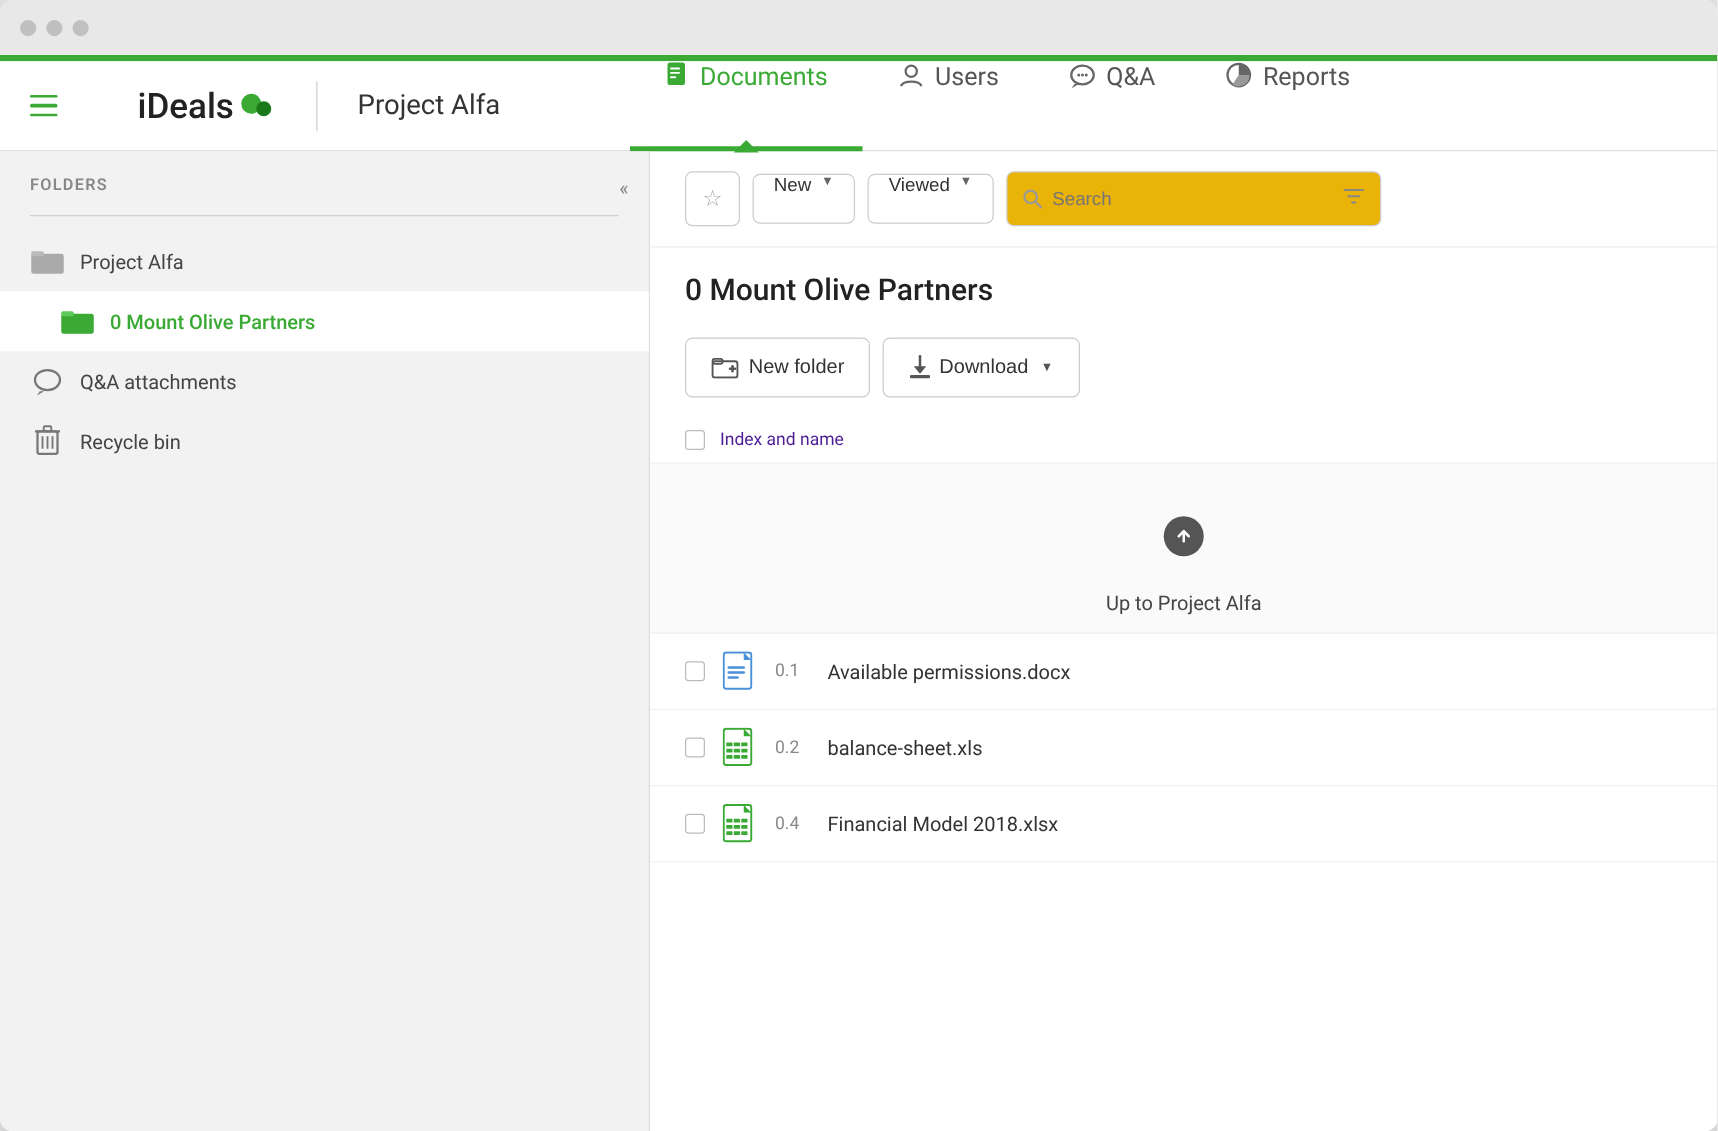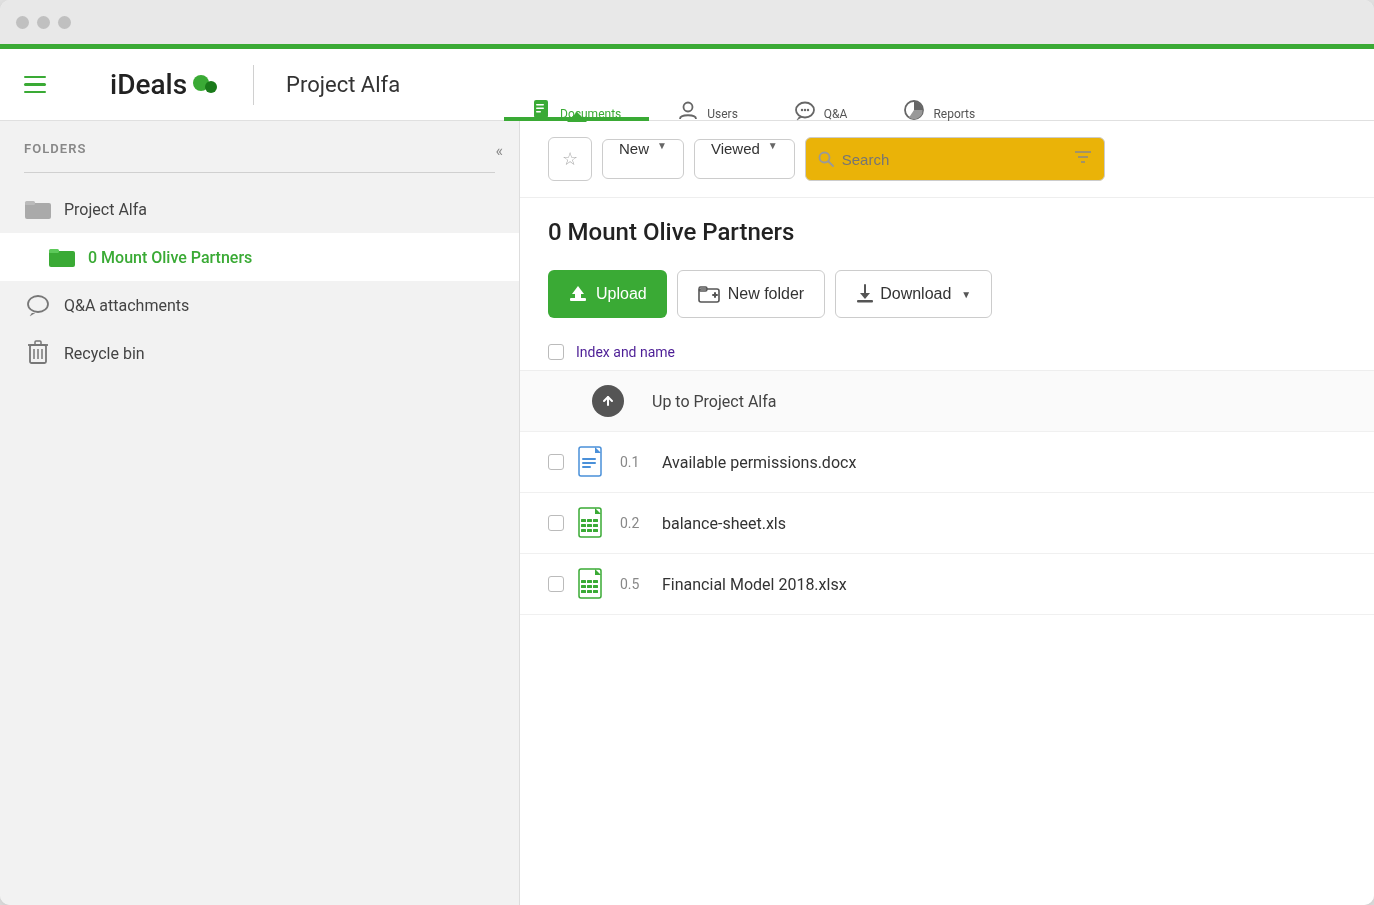--- a/index.html
+++ b/index.html
@@ -114,24 +114,24 @@
 
     .nav-tabs {
       display: flex;
       align-items: stretch;
       height: 72px;
       flex: 1;
     }
 
     .nav-tab {
       display: flex;
-      align-items: flex-end;
+      align-items: flex-start;
       gap: 8px;
       padding: 0 28px;
-      font-size: 12px;
+      font-size: 20px;
       color: #555;
       cursor: pointer;
       position: relative;
       text-decoration: none;
     }
 
     .nav-tab.active {
       color: #3aaa35;
     }
 
@@ -369,20 +369,21 @@
       gap: 12px;
     }
 
     .file-row-special {
       display: flex;
       align-items: center;
       padding: 14px 28px;
       border-bottom: 1px solid #f0f0f0;
       gap: 28px;
       background: #fafafa;
+      flex-direction: column;
     }
 
     .checkbox {
       width: 16px;
       height: 16px;
       border: 1.5px solid #bbb;
       border-radius: 3px;
       background: #fff;
       cursor: pointer;
       flex-shrink: 0;
@@ -612,27 +613,20 @@
           </button>
         </div>
       </div>
 
       <div class="folder-header">
         <h1 class="folder-title">0 Mount Olive Partners</h1>
       </div>
 
       <div class="action-bar">
 
-        <button class="btn-green">
-          <svg width="20" height="20" viewBox="0 0 20 20">
-            <rect x="2" y="14" width="16" height="3" rx="1" fill="white"></rect>
-            <polygon points="10,2 16,10 13,10 13,14 7,14 7,10 4,10" fill="white"></polygon>
-          </svg>
-          <span>Upload</span>
-        </button>
 
 
         <button class="btn-outline">
           <svg width="22" height="18" viewBox="0 0 22 18">
             <rect x="1" y="4" width="20" height="13" rx="2" fill="none" stroke="#555" stroke-width="1.6"></rect>
             <rect x="1" y="2" width="8" height="4" rx="1.5" fill="none" stroke="#555" stroke-width="1.4"></rect>
             <line x1="15" y1="10" x2="19" y2="10" stroke="#555" stroke-width="2" stroke-linecap="round"></line>
             <line x1="17" y1="8" x2="17" y2="12" stroke="#555" stroke-width="2" stroke-linecap="round"></line>
           </svg>
           <span>New folder</span>
@@ -716,20 +710,20 @@
               <rect x="9" y="12" width="5" height="3" rx="0.5" fill="#3aaa35"></rect>
               <rect x="15" y="12" width="5" height="3" rx="0.5" fill="#3aaa35"></rect>
               <rect x="3" y="17" width="5" height="3" rx="0.5" fill="#3aaa35"></rect>
               <rect x="9" y="17" width="5" height="3" rx="0.5" fill="#3aaa35"></rect>
               <rect x="15" y="17" width="5" height="3" rx="0.5" fill="#3aaa35"></rect>
               <rect x="3" y="22" width="5" height="3" rx="0.5" fill="#3aaa35"></rect>
               <rect x="9" y="22" width="5" height="3" rx="0.5" fill="#3aaa35"></rect>
               <rect x="15" y="22" width="5" height="3" rx="0.5" fill="#3aaa35"></rect>
             </svg>
           </div>
-          <span class="file-index">0.5</span>
+          <span class="file-index">0.4</span>
           <span class="file-name">Financial Model 2018.xlsx</span>
         </div>
 
       </div>
     </div>
   </div>
 </div>
 
 </body></html>

